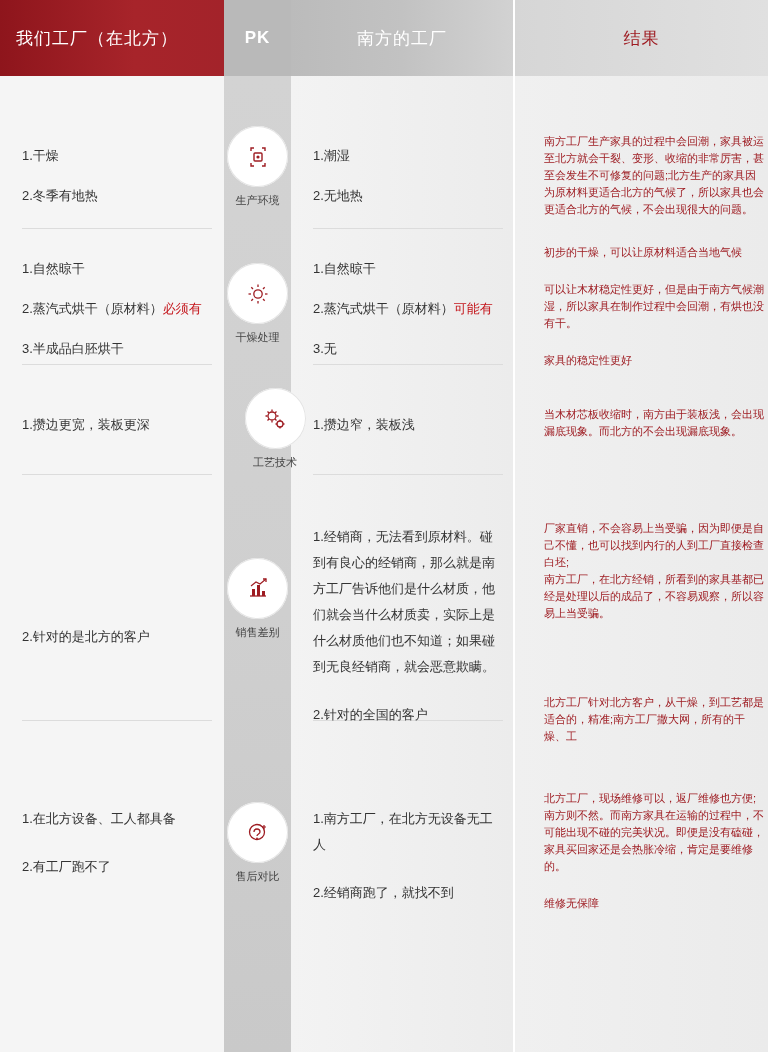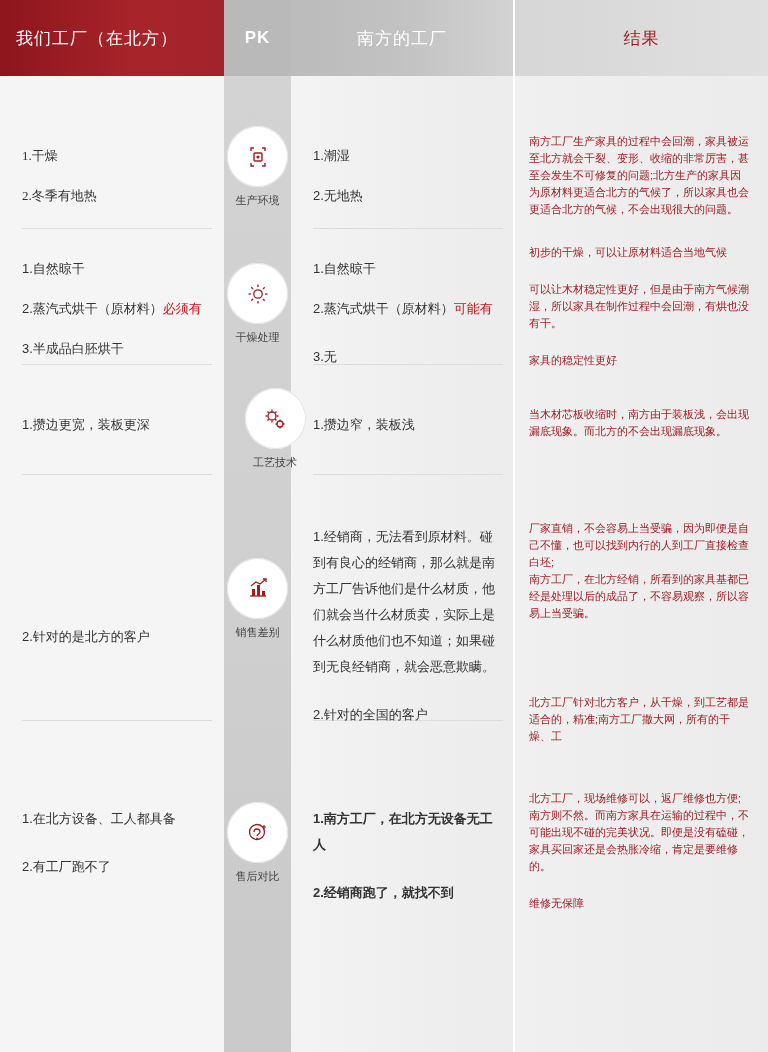--- a/index.html
+++ b/index.html
@@ -112,21 +112,21 @@
 
   
   .cell {
     position: absolute;
     font-size: 13px;
     color: #333333;
     line-height: 26px;
   }
   .cell-left  { left: 22px;  width: 190px; }
   .cell-mid   { left: 313px; width: 190px; }
-  .cell-right { left: 529px; width: 222px; font-size: 11px; line-height: 17px; color: #333; }
+  .cell-right { left: 544px; width: 222px; font-size: 11px; line-height: 17px; color: #333; }
   .cell-right.red { color: #9e1c22; }
   .hl-red { color: #c4161c; }
 
   
   .badge {
     position: absolute;
     left: 224px;
     width: 67px;
     display: flex;
     flex-direction: column;
@@ -172,21 +172,21 @@
     <div class="sep" style="left:22px;  width:190px; top:152px;"></div>
     <div class="sep" style="left:22px;  width:190px; top:288px;"></div>
     <div class="sep" style="left:22px;  width:190px; top:398px;"></div>
     <div class="sep" style="left:22px;  width:190px; top:644px;"></div>
 
     <div class="sep" style="left:313px; width:190px; top:152px;"></div>
     <div class="sep" style="left:313px; width:190px; top:288px;"></div>
     <div class="sep" style="left:313px; width:190px; top:398px;"></div>
     <div class="sep" style="left:313px; width:190px; top:644px;"></div>
 
-    <div class="cell cell-left" style="top:67px;font-family:Liberation Serif, serif;">
+    <div class="cell cell-left" style="top:67px;">
       <div>1.干燥</div>
       <div style="margin-top:14px;">2.冬季有地热</div>
     </div>
     <div class="cell cell-mid" style="top:67px;">
       <div>1.潮湿</div>
       <div style="margin-top:14px;">2.无地热</div>
     </div>
     <div class="cell cell-right red" style="top:57px;">
       <div>南方工厂生产家具的过程中会回潮，家具被运至北方就会干裂、变形、收缩的非常厉害，甚至会发生不可修复的问题;北方生产的家具因为原材料更适合北方的气候了，所以家具也会更适合北方的气候，不会出现很大的问题。</div>
     </div>
@@ -210,21 +210,21 @@
       <div style="margin-top:14px;">
         <span>2.蒸汽式烘干（原材料）</span><span class="hl-red">必须有</span>
       </div>
       <div style="margin-top:14px;">3.半成品白胚烘干</div>
     </div>
     <div class="cell cell-mid" style="top:180px;">
       <div>1.自然晾干</div>
       <div style="margin-top:14px;">
         <span>2.蒸汽式烘干（原材料）</span><span class="hl-red">可能有</span>
       </div>
-      <div style="margin-top:22px;">3.无</div>
+      <div style="margin-top:14px;">3.无</div>
     </div>
     <div class="cell cell-right red" style="top:168px;">
       <div>初步的干燥，可以让原材料适合当地气候</div>
       <div style="margin-top:20px;">可以让木材稳定性更好，但是由于南方气候潮湿，所以家具在制作过程中会回潮，有烘也没有干。</div>
       <div style="margin-top:20px;">家具的稳定性更好</div>
     </div>
 
     <div class="badge" style="top:187px;">
       <div class="badge-circle">
         <svg width="30" height="30" viewBox="0 0 30 30" fill="none" stroke="#9e1c22" stroke-width="1.3">
@@ -288,21 +288,21 @@
           <path d="M20 5 h3 v3"></path>
         </svg>
       </div>
       <div class="badge-label">销售差别</div>
     </div>
 
     <div class="cell cell-left" style="top:730px;">
       <div>1.在北方设备、工人都具备</div>
       <div style="margin-top:22px;">2.有工厂跑不了</div>
     </div>
-    <div class="cell cell-mid" style="top:730px;font-weight:bold;">
+    <div class="cell cell-mid" style="top:730px;">
       <div>1.南方工厂，在北方无设备无工人</div>
       <div style="margin-top:22px;">2.经销商跑了，就找不到</div>
     </div>
     <div class="cell cell-right red" style="top:714px;">
       <div>北方工厂，现场维修可以，返厂维修也方便;南方则不然。而南方家具在运输的过程中，不可能出现不碰的完美状况。即便是没有磕碰，家具买回家还是会热胀冷缩，肯定是要维修的。</div>
       <div style="margin-top:20px;">维修无保障</div>
     </div>
 
     <div class="badge" style="top:726px;">
       <div class="badge-circle">

